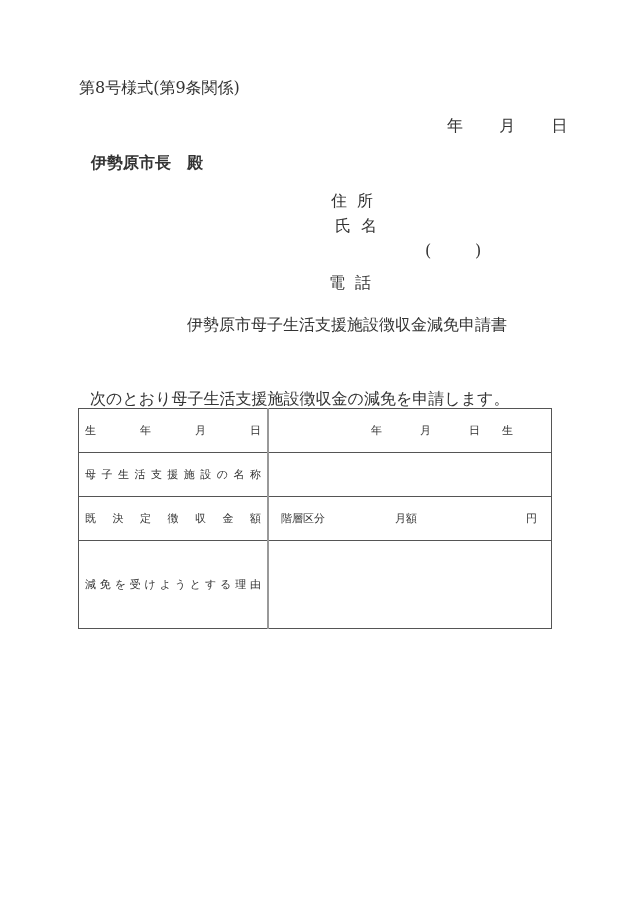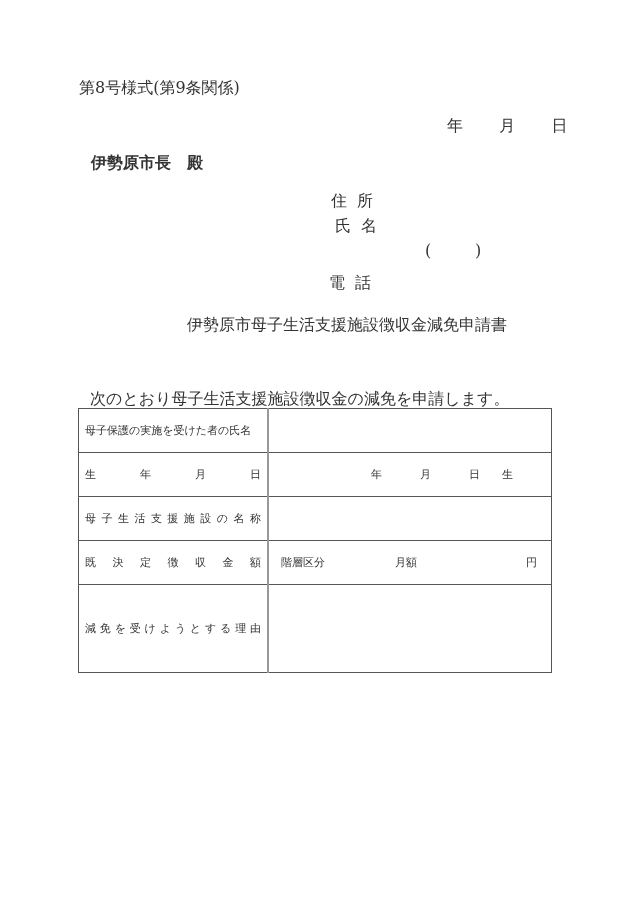--- a/index.html
+++ b/index.html
@@ -40,24 +40,20 @@
 </div>
 <div class="abs" style="left:425px;top:244px;">(</div>
 <div class="abs" style="left:475px;top:244px;">)</div>
 
 <div class="abs" style="left:187px;top:318px;">伊勢原市母子生活支援施設徴収金減免申請書</div>
 
 <div class="abs" style="left:90px;top:392px;font-family:Liberation Serif, serif;">次のとおり母子生活支援施設徴収金の減免を申請します。</div>
 
 <table class="form">
   <tbody>
-      <tr class="row45">
-    <td class="lab">母子保護の実施を受けた者の氏名</td>
-    <td></td>
-  </tr>
   <tr class="row45">
     <td class="lab">
       <div class="lab-inner">
         <span>生</span>
             <span>年</span>
             <span>月</span>
             <span>日</span>
       </div>
     </td>
     <td>

